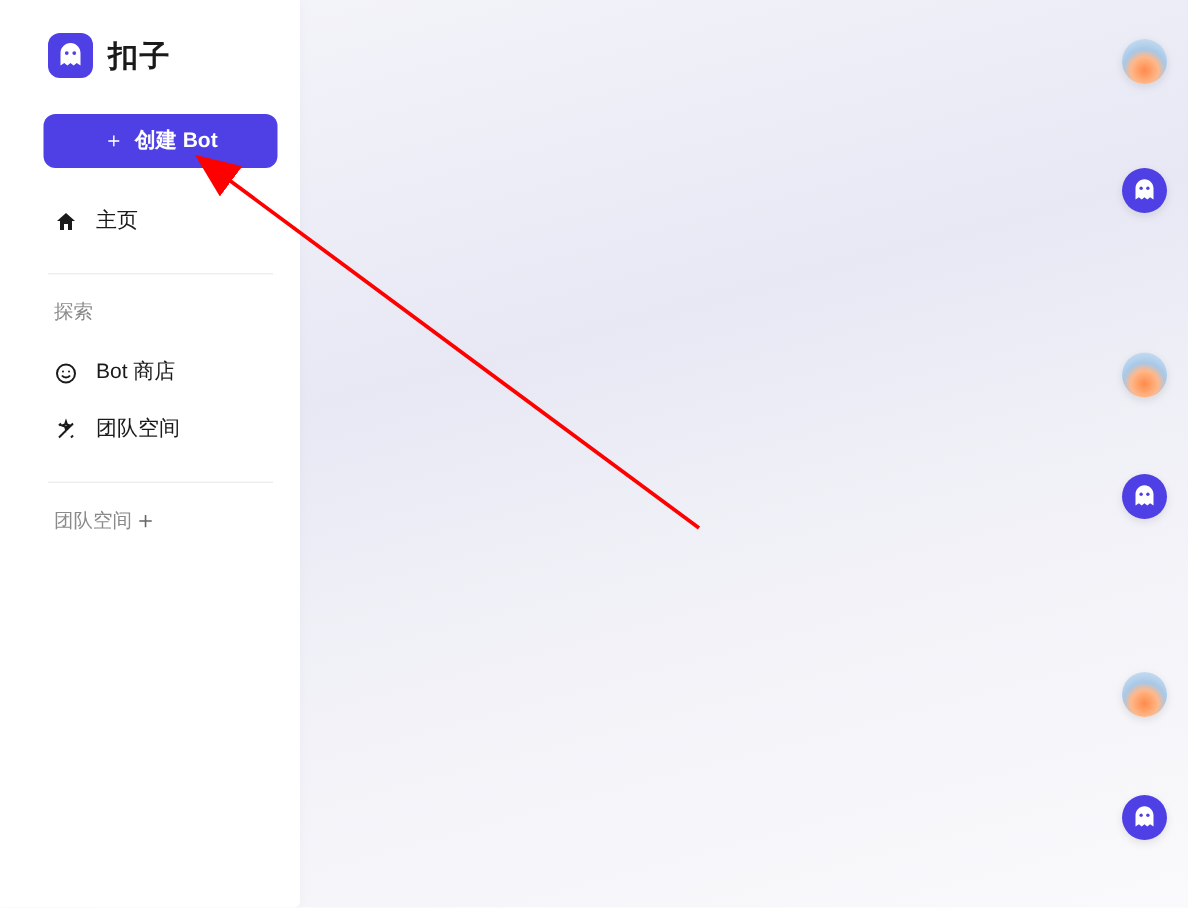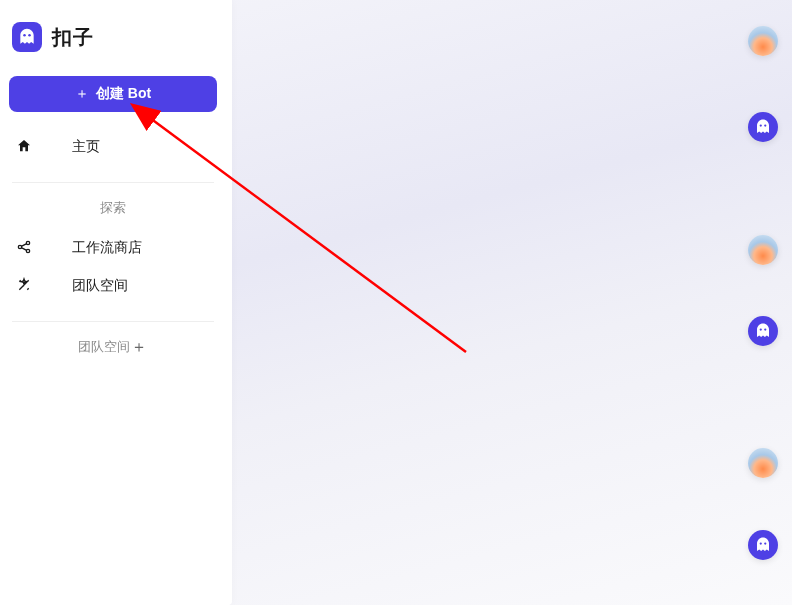--- a/index.html
+++ b/index.html
@@ -6,51 +6,51 @@
     body {
       font-family: -apple-system, BlinkMacSystemFont, "Segoe UI", "PingFang SC", "Microsoft YaHei", sans-serif;
       width: 792px;
       height: 605px;
       overflow: hidden;
       position: relative;
       background: linear-gradient(165deg, #f5f5fa 0%, #e8e8f5 40%, #f0f0f7 60%, #fafafc 100%);
     }
     .container { display: flex; height: 100%; position: relative; }
     .sidebar {
-      width: 232px; height: 100%; background: #ffffff;
-      border-radius: 0 0 4px 0; padding: 22px 8px 0 2px;
+      width: 200px; height: 100%; background: #ffffff;
+      border-radius: 0 0 4px 0; padding: 22px 8px 0 22px;
       position: relative; z-index: 2;
       box-shadow: 0 0 8px rgba(0,0,0,0.03);
     }
     .brand { display: flex; align-items: center; padding: 0 8px 18px 10px; }
     .brand-logo {
       width: 30px; height: 30px; border-radius: 8px; background: #4e40e5;
       display: flex; align-items: center; justify-content: center; margin-right: 10px;
     }
     .brand-title { font-size: 20px; font-weight: 700; color: #1a1a1a; letter-spacing: 1px; }
     .create-btn {
       display: flex; align-items: center; justify-content: center;
       width: calc(100% - 14px); margin: 6px 7px 12px 7px; height: 36px;
       background: #4e40e5; color: #ffffff; border-radius: 8px;
       font-size: 14px; font-weight: 600; cursor: pointer; border: none;
     }
     .create-btn .plus { margin-right: 7px; font-size: 14px; font-weight: 300; }
     .nav-list { padding: 4px 0; }
     .nav-item {
-      display: flex; align-items: flex-start; padding: 10px 14px;
-      font-size: 14px; color: #1a1a1a; cursor: pointer; border-radius: 8px; gap: 28px;
+      display: flex; align-items: flex-end; padding: 10px 14px;
+      font-size: 14px; color: #1a1a1a; cursor: pointer; border-radius: 8px;
     }
     .nav-item .icon-wrap {
       width: 16px; height: 16px; margin-right: 12px;
       display: flex; align-items: center; justify-content: center;
     }
     .divider { height: 1px; background: #eeeeee; margin: 12px 10px; }
     .section-header {
       font-size: 13px; color: #8a8a8a; padding: 4px 14px 8px 14px;
-      display: flex; align-items: center; justify-content: center;
+      display: flex; align-items: center; justify-content: flex-start;
     }
     .add-btn {
       width: 18px; height: 18px; display: flex; align-items: center; justify-content: center;
       color: #666; font-size: 16px; font-weight: 300; cursor: pointer;
     }
     .main-area { flex: 1; position: relative; }
     .right-floats { position: absolute; right: 10px; top: 0; height: 100%; z-index: 2; }
     .float-icon { position: absolute; right: 4px; }
     .float-round {
       width: 30px; height: 30px; border-radius: 50%;
@@ -98,27 +98,27 @@
     <div class="divider"></div>
 
     <div class="section-header">
       <span>探索</span>
     </div>
 
     <div class="nav-list">
       <div class="nav-item">
         <span class="icon-wrap">
           <svg width="16" height="16" viewBox="0 0 24 24">
-              <circle cx="6" cy="12" r="2.5" fill="none" stroke="#1a1a1a" stroke-width="2"></circle>
-              <circle cx="18" cy="6" r="2.5" fill="none" stroke="#1a1a1a" stroke-width="2"></circle>
-              <circle cx="18" cy="18" r="2.5" fill="none" stroke="#1a1a1a" stroke-width="2"></circle>
-              <path d="M8 11l8-4M8 13l8 4" stroke="#1a1a1a" stroke-width="2"></path>
+              <circle cx="12" cy="12" r="9" fill="none" stroke="#1a1a1a" stroke-width="2"></circle>
+              <circle cx="9" cy="10" r="1" fill="#1a1a1a"></circle>
+              <circle cx="15" cy="10" r="1" fill="#1a1a1a"></circle>
+              <path d="M8 14c1 1.5 2.5 2 4 2s3-.5 4-2" fill="none" stroke="#1a1a1a" stroke-width="2"></path>
             </svg>
         </span>
-        <span>工作流商店</span>
+        <span>Bot 商店</span>
       </div>
       <div class="nav-item">
         <span class="icon-wrap">
           <svg width="16" height="16" viewBox="0 0 24 24">
               <path fill="none" stroke="#1a1a1a" stroke-width="2" d="M5 19L19 5M7 5l-2 2M19 17l-2 2M12 3l1 3 3 1-3 1-1 3-1-3-3-1 3-1z"></path>
             </svg>
         </span>
         <span>团队空间</span>
       </div>
     </div>

